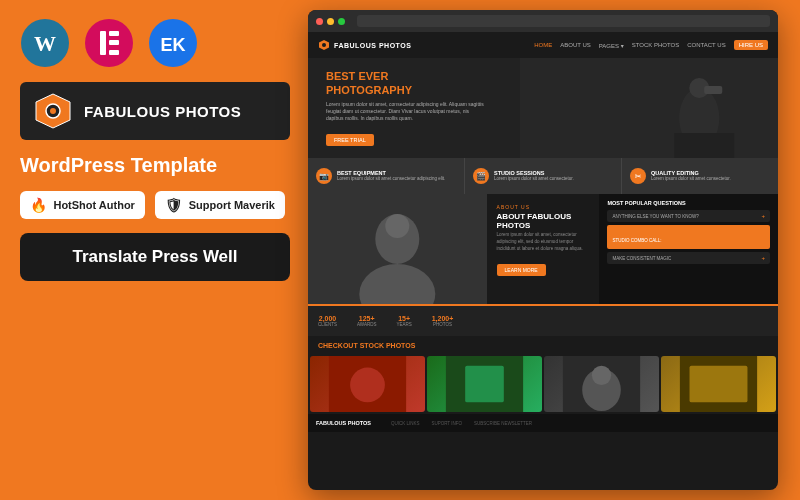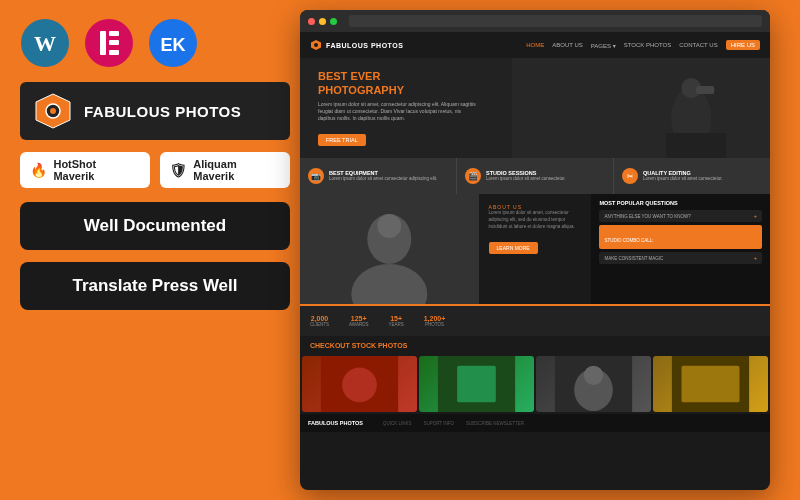--- a/index.html
+++ b/index.html
@@ -112,20 +112,21 @@
 
     
     .right-panel {
       position: absolute;
       right: 0;
       top: 0;
       width: 500px;
       height: 500px;
       display: flex;
       align-items: center;
+      justify-content: center;
       padding: 10px 14px 10px 0;
     }
 
     .browser-mockup {
       width: 470px;
       height: 480px;
       background: #1a1a1a;
       border-radius: 8px;
       overflow: hidden;
       box-shadow: 0 8px 30px rgba(0,0,0,0.4);
@@ -459,33 +460,33 @@
     <svg class="brand-icon" viewBox="0 0 38 38" xmlns="http://www.w3.org/2000/svg">
       <polygon points="19,2 36,10 36,28 19,36 2,28 2,10" fill="#F07820" stroke="#fff" stroke-width="1"></polygon>
       <circle cx="19" cy="19" r="7" fill="#222" stroke="#fff" stroke-width="1.5"></circle>
       <circle cx="19" cy="19" r="3" fill="#F07820"></circle>
     </svg>
     <div class="brand-text-wrap">
       <span class="brand-title">FABULOUS PHOTOS</span>
     </div>
   </div>
 
+  <div class="wordpress-template-label">WordPress Template</div>
 
   <div class="badge-row">
     <div class="badge">
       <span class="badge-icon">🔥</span>
-      <span>HotShot Maverik</span>
+      <span>HotShot Author</span>
     </div>
     <div class="badge">
       <span class="badge-icon">🛡</span>
-      <span>Aliquam Maverik</span>
+      <span>Support Maverik</span>
     </div>
   </div>
 
-  <div class="feature-btn">Well Documented</div>
   <div class="feature-btn">Translate Press Well</div>
 </div>
 
 <div class="right-panel">
   <div class="browser-mockup">
 
     <div class="browser-bar">
       <div class="browser-dot dot-red"></div>
       <div class="browser-dot dot-yellow"></div>
       <div class="browser-dot dot-green"></div>
@@ -559,20 +560,21 @@
       <div class="about-img-placeholder">
         <svg width="100%" height="100%" viewBox="0 0 180 110" preserveAspectRatio="xMidYMid slice">
           <rect width="180" height="110" fill="#333"></rect>
           <ellipse cx="90" cy="45" rx="22" ry="25" fill="#555"></ellipse>
           <ellipse cx="90" cy="100" rx="38" ry="30" fill="#555"></ellipse>
           <circle cx="90" cy="32" r="12" fill="#666"></circle>
         </svg>
       </div>
       <div class="about-content">
         <div class="about-label">ABOUT US</div>
+        <div class="about-title">ABOUT FABULOUS PHOTOS</div>
         <div class="about-desc">Lorem ipsum dolor sit amet, consectetur adipiscing elit, sed do eiusmod tempor incididunt ut labore et dolore magna aliqua.</div>
         <div class="about-btn">LEARN MORE</div>
       </div>
 
       <div style="width:38%;background:#111;padding:6px 8px;overflow:hidden;">
         <div style="color:#fff;font-size:5.5px;font-weight:700;text-transform:uppercase;margin-bottom:4px;">MOST POPULAR QUESTIONS</div>
         <div style="display:flex;flex-direction:column;gap:3px;">
           <div style="background:#222;border-radius:2px;padding:3px 5px;display:flex;justify-content:space-between;align-items:center;">
             <span style="color:#aaa;font-size:4.5px;">ANYTHING ELSE YOU WANT TO KNOW?</span>
             <span style="color:#F07820;font-size:6px;">+</span>

